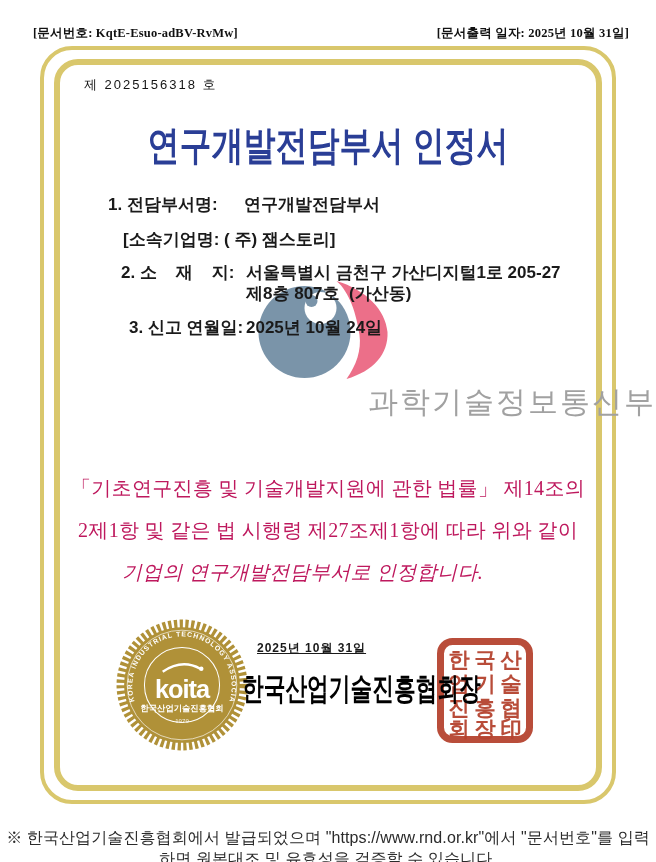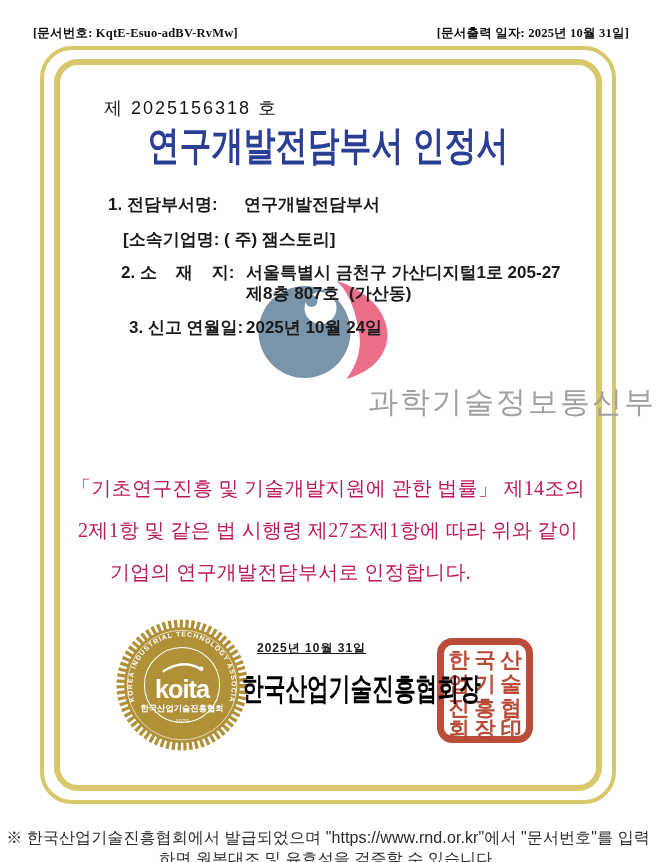--- a/index.html
+++ b/index.html
@@ -8,21 +8,21 @@
   
   .hdr{position:absolute;top:25px;font-family:"Liberation Serif",serif;font-weight:bold;
        font-size:12.5px;color:#111;letter-spacing:0.2px;}
   .hdr-left{left:33px;}
   .hdr-right{right:27px;}
   
   .border-outer{position:absolute;left:40px;top:46px;width:568px;height:750px;
        border:4px solid #d9c76c;border-radius:32px;}
   .border-inner{position:absolute;left:54px;top:59px;width:536px;height:720px;
        border:6px solid #d9c76c;border-radius:24px;}
-  .serial{position:absolute;left:104px;top:76px;font-size:18px;letter-spacing:2px;color:#151515;margin-top:20px;}
+  .serial{position:absolute;left:84px;top:76px;font-size:13px;letter-spacing:2px;color:#151515;}
   .title{position:absolute;left:0;top:118px;width:656px;text-align:center;
        font-size:40px;font-weight:bold;color:#2a3e96;transform:scaleX(0.80);white-space:nowrap;}
   
   .item{position:absolute;font-size:17px;font-weight:bold;color:#1a1a1a;white-space:pre;z-index:2;}
   .i1l{left:108px;top:193px;}
   .i1v{left:244px;top:193px;}
   .i1s{left:123px;top:228px;}
   .i2l{left:121px;top:261px;text-align:right;}
   .i2v1{left:246px;top:261px;}
   .i2v2{left:246px;top:282px;}
@@ -30,21 +30,21 @@
   .i3v{left:246px;top:316px;}
   
   .logo{position:absolute;left:257px;top:280px;width:133px;height:100px;z-index:1;}
   .wmtext{position:absolute;left:0;top:382px;width:656px;text-align:right;z-index:1;
        font-size:30px;color:#a1a1a1;letter-spacing:2px;white-space:nowrap;}
   
   .legal{position:absolute;font-family:"Liberation Serif",serif;font-size:20px;color:#be185d;
        white-space:nowrap;letter-spacing:0.3px;}
   .lg1{left:0;top:475px;width:656px;text-align:center;}
   .lg2{left:0;top:517px;width:656px;text-align:center;}
-  .lg3{left:110px;top:559px;}
+  .lg3{left:122px;top:559px;font-style:italic;}
   
   .koita{position:absolute;left:115px;top:618px;width:134px;height:134px;z-index:1;}
   .issue-date{position:absolute;left:257px;top:640px;font-size:12px;font-weight:bold;
        letter-spacing:1px;white-space:nowrap;z-index:2;text-decoration:underline;}
   .issuer{position:absolute;left:242px;top:668px;font-size:31px;font-weight:bold;color:#000;
        transform:scaleX(0.70);transform-origin:left top;white-space:nowrap;z-index:3;}
   .redseal{position:absolute;left:436px;top:637px;width:98px;height:107px;z-index:2;}
   
   .footer{position:absolute;left:0;top:828px;width:656px;text-align:center;
        font-size:16px;color:#2b2b2b;letter-spacing:0.1px;}

